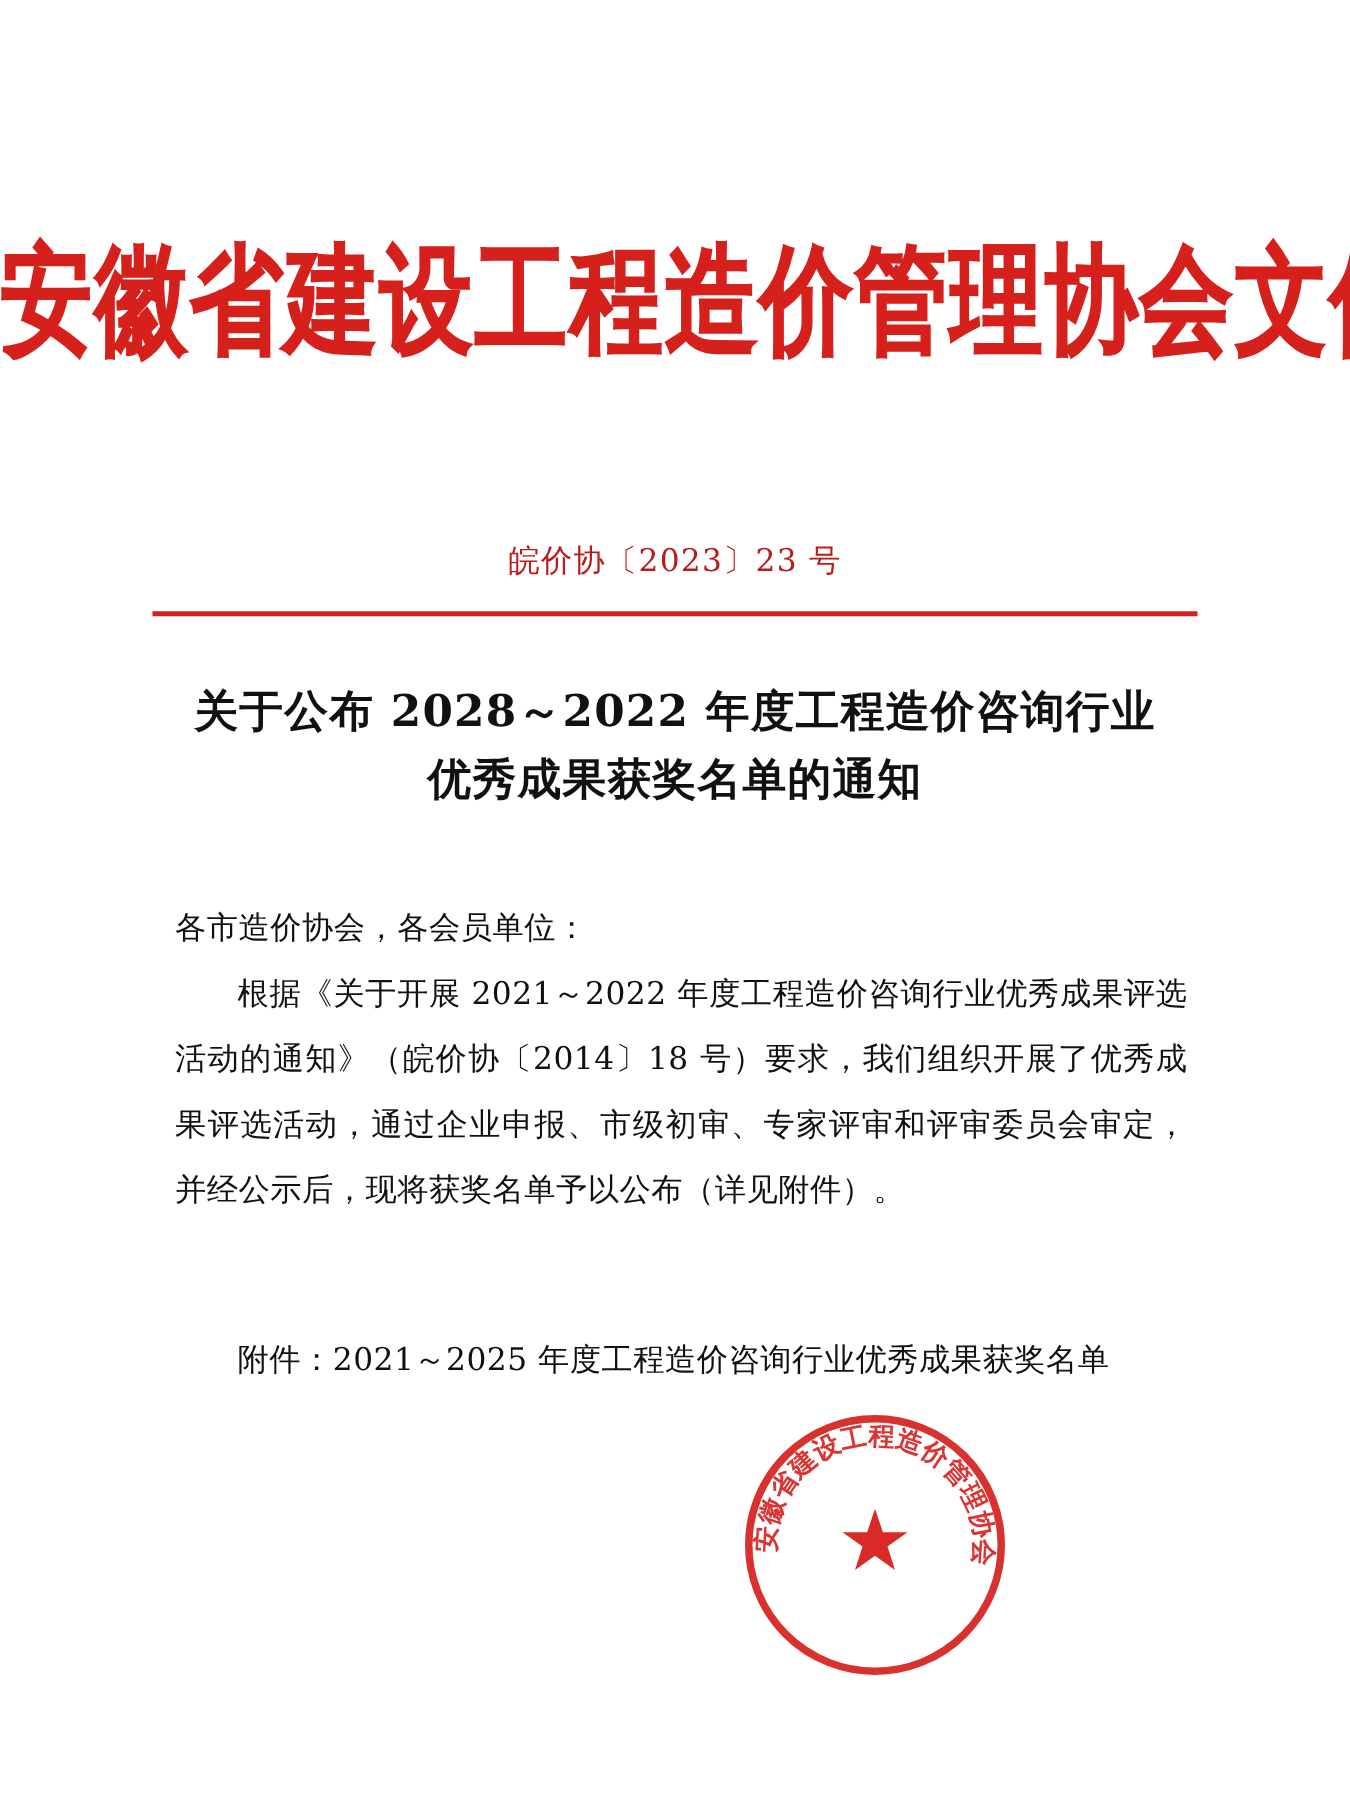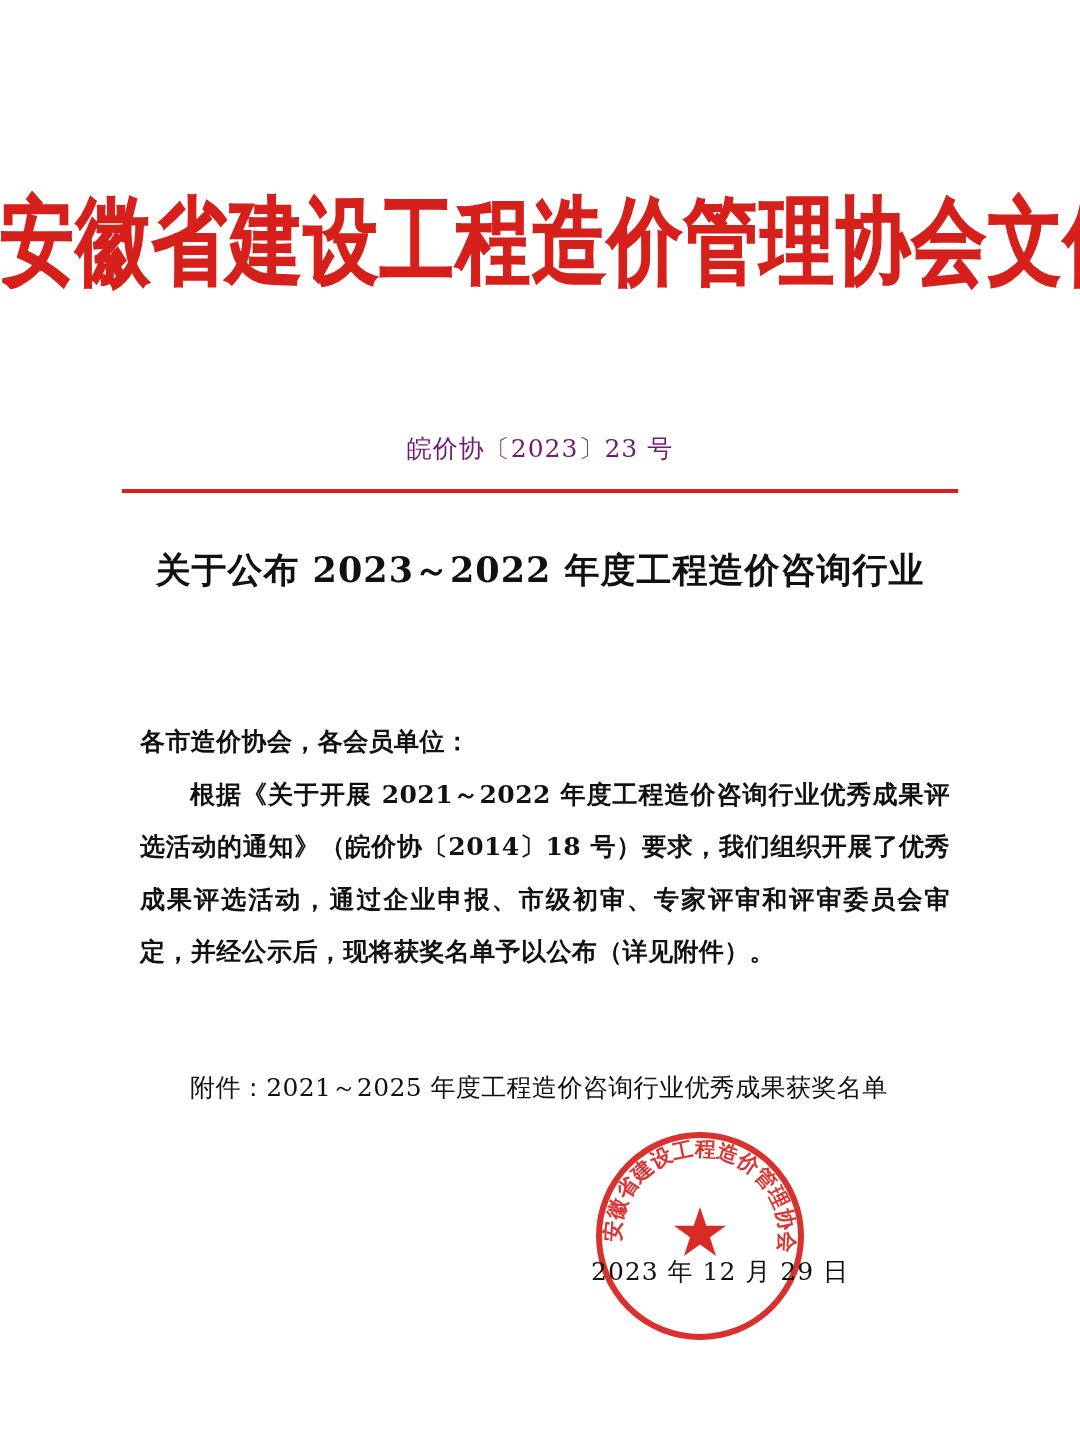--- a/index.html
+++ b/index.html
@@ -46,21 +46,21 @@
 
   
   .doc-number {
     position: absolute;
     top: 432px;
     left: 0;
     width: 100%;
     text-align: center;
     font-size: 25px;
     letter-spacing: 1px;
-    color: #701a75;
+    color: #b91c1c;
   }
 
   
   .red-rule {
     position: absolute;
     top: 489px;
     left: 122px;
     width: 836px;
     height: 4px;
     background: #d6201c;
@@ -85,21 +85,20 @@
     top: 716px;
     left: 140px;
     width: 810px;
     font-size: 25px;
     line-height: 2.1;
     letter-spacing: 0.4px;
     text-align: justify;
   }
   .body-text p {
     margin: 0;
-    font-weight: bold;
   }
   .indent2 {
     text-indent: 2em;
   }
   .attachment {
     position: absolute;
     top: 1063px;
     left: 140px;
     width: 810px;
     font-size: 25px;
@@ -139,21 +138,22 @@
 
   <div class="masthead">
     <div class="masthead-title">安徽省建设工程造价管理协会文件</div>
   </div>
 
   <div class="doc-number">皖价协〔2023〕23 号</div>
 
   <div class="red-rule"></div>
 
   <div class="doc-title">
-    <div>关于公布 2023～2022 年度工程造价咨询行业</div>
+    <div>关于公布 2028～2022 年度工程造价咨询行业</div>
+    <div>优秀成果获奖名单的通知</div>
   </div>
 
   <div class="body-text">
     <p>各市造价协会，各会员单位：</p>
     <p class="indent2">根据《关于开展 2021～2022 年度工程造价咨询行业优秀成果评选活动的通知》（皖价协〔2014〕18 号）要求，我们组织开展了优秀成果评选活动，通过企业申报、市级初审、专家评审和评审委员会审定，并经公示后，现将获奖名单予以公布（详见附件）。</p>
   </div>
 
   <div class="attachment">附件：2021～2025 年度工程造价咨询行业优秀成果获奖名单</div>
 
   <div class="seal">
@@ -167,15 +167,14 @@
         <text font-family="'DejaVu Serif','Liberation Serif',serif" font-size="21" font-weight="bold" fill="#d6201c">
           <textPath href="#sealArc" startOffset="26%" text-anchor="middle" side="left">安徽省建设工程造价管理协会</textPath>
         </text>
       </g>
       <g transform="translate(108,106)">
         <polygon fill="#d6201c" opacity="0.95" points="0,-27 6.3,-8.3 26,-8.3 10,3.2 16,22 0,10.5 -16,22 -10,3.2 -26,-8.3 -6.3,-8.3"></polygon>
       </g>
     </svg>
   </div>
 
-  <div class="doc-date">2023 年 12 月 29 日</div>
 
 </div>
 
 </body></html>

